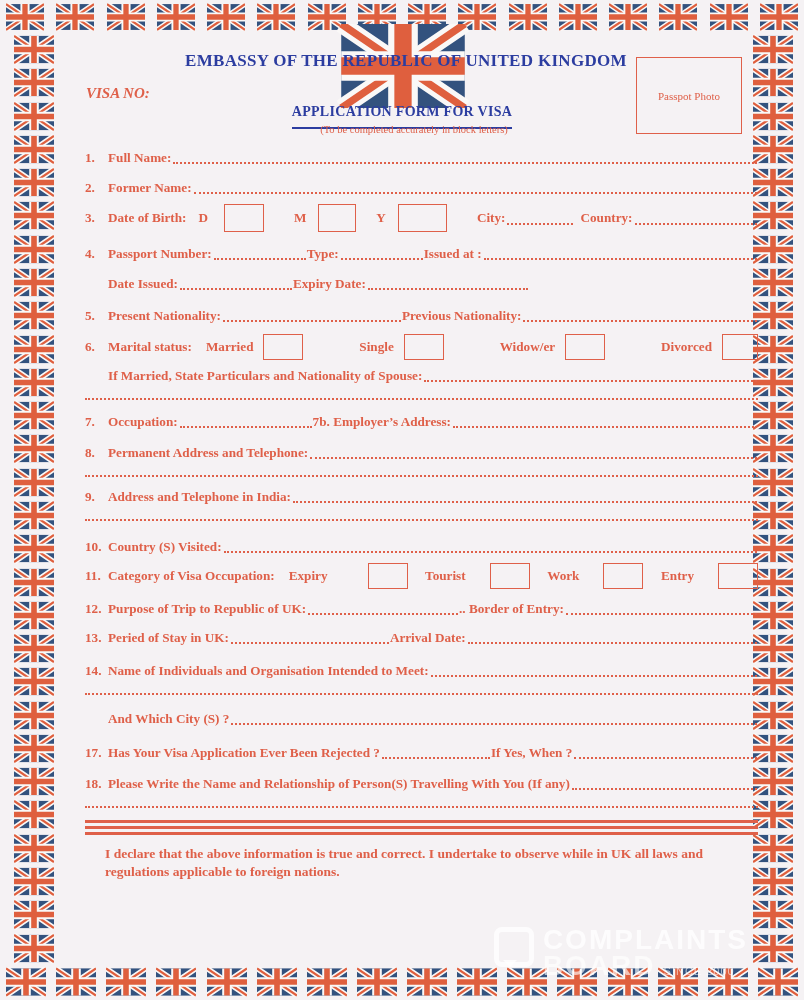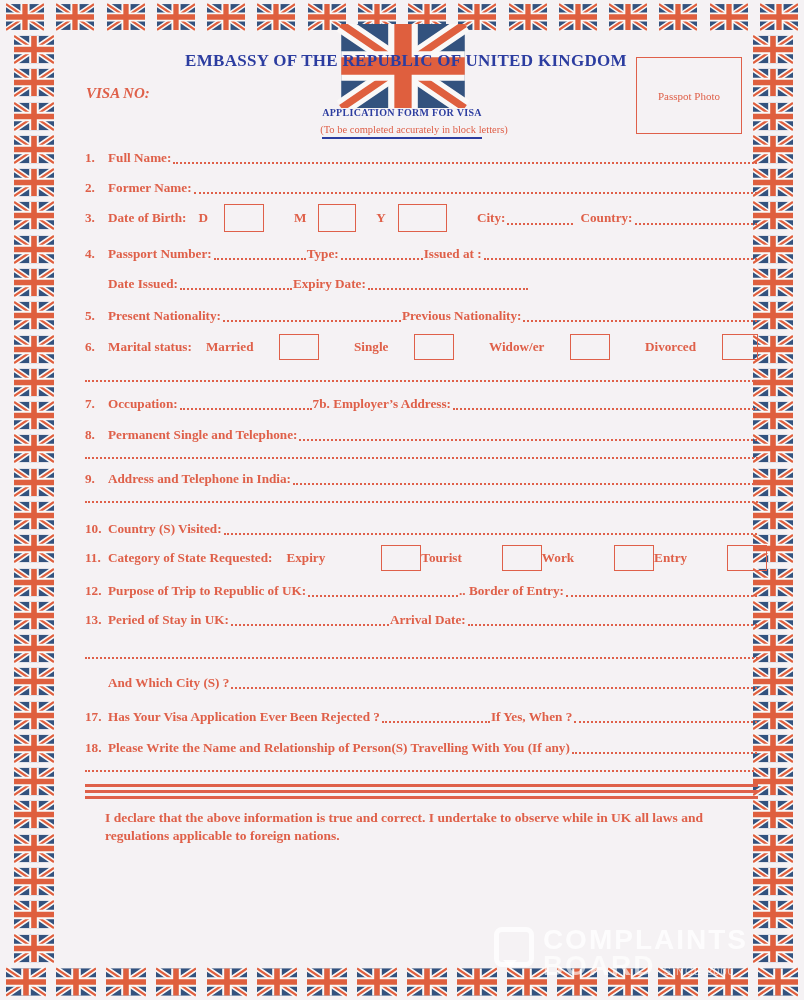--- a/index.html
+++ b/index.html
@@ -14,41 +14,41 @@
   .border-left{left:14px;}
   .border-right{right:11px;}
 
   
   .big-flag{position:absolute;left:336px;top:24px;z-index:2;}
   .embassy-title{position:absolute;left:4px;top:51px;width:100%;text-align:center;z-index:3;
     color:var(--blue);font-weight:bold;font-size:17px;letter-spacing:.3px;}
   .visa-no{position:absolute;left:86px;top:85px;z-index:3;color:var(--accent);
     font-style:italic;font-weight:bold;font-size:15px;}
   .form-title-wrap{position:absolute;left:0;top:102px;width:100%;text-align:center;z-index:3;}
-  .form-title{display:inline-block;color:var(--blue);font-weight:bold;font-size:10px;
-    border-bottom:2px solid var(--blue);padding-bottom:19px;letter-spacing:.3px;}
+  .form-title{display:inline-block;color:var(--blue);font-weight:bold;font-size:14px;
+    border-bottom:2px solid var(--blue);padding-bottom:7px;letter-spacing:.3px;}
   .form-subtitle{position:absolute;left:12px;top:124px;width:100%;text-align:center;z-index:3;
     color:var(--accent);font-size:10.5px;}
   .photo-box{position:absolute;left:636px;top:57px;width:104px;height:75px;z-index:3;
     border:1px solid var(--accent);display:flex;align-items:center;justify-content:center;}
   .photo-box span{color:var(--accent);font-size:11px;}
 
   
   .form{position:absolute;left:85px;top:150px;width:673px;z-index:2;
     color:var(--accent);font-weight:bold;font-size:13.2px;line-height:16px;}
   .row{display:flex;align-items:flex-end;}
   .num{flex:none;width:23px;}
   .lbl{flex:none;white-space:pre;}
   .dots{flex:1 1 auto;border-bottom:2px dotted var(--accent);margin:0 1px 2px 2px;min-width:8px;}
   .dots.fx{flex:none;}
   .dotline{border-bottom:2px dotted var(--accent);height:12px;}
   .cbox{flex:none;width:38px;height:24px;border:1.5px solid var(--accent);align-self:center;background:transparent;}
   .cbox.tall{height:26px;}
   .optgrid{flex:1;display:flex;justify-content:space-between;align-items:center;margin-left:14px;}
-  .pair{display:flex;align-items:center;gap:26px;}
+  .pair{display:flex;align-items:center;gap:10px;}
 
   .divider{height:3px;border-top:3px solid var(--accent);border-bottom:3px solid var(--accent);
     padding:3px 0;background-clip:content-box;background-color:var(--accent);}
   .declaration{margin-left:20px;width:650px;font-size:13.5px;line-height:18px;}
 
   
   .watermark{position:absolute;right:56px;bottom:16px;z-index:4;display:flex;gap:9px;align-items:flex-start;
     font-family:"Liberation Sans",sans-serif;color:rgba(255,255,255,.78);}
   .wm-logo{width:40px;height:40px;border:5px solid rgba(255,255,255,.78);border-radius:8px;position:relative;box-sizing:border-box;}
   .wm-logo:after{content:"";position:absolute;left:4px;bottom:-12px;border:7px solid transparent;
@@ -782,53 +782,58 @@
             <span>Widow/er</span>
             <span class="cbox"></span>
           </span>
         <span class="pair">
             <span>Divorced</span>
             <span class="cbox" style="width:34px"></span>
           </span>
       </div>
     </div>
 
+    <div class="row m2">
+      <span class="num"></span>
+      <span class="lbl">If Married, State Particulars and Nationality of Spouse:</span>
+      <span class="dots"></span>
+    </div>
     <div class="dotline m14"></div>
 
     <div class="row m15">
       <span class="num">7.</span>
       <span class="lbl">Occupation:</span>
       <span class="dots fx" style="width:132px"></span>
       <span class="lbl">7b. Employer’s Address:</span>
       <span class="dots"></span>
     </div>
 
     <div class="row m2">
       <span class="num">8.</span>
-      <span class="lbl">Permanent Single and Telephone:</span>
+      <span class="lbl">Permanent Address and Telephone:</span>
       <span class="dots"></span>
     </div>
     <div class="dotline m12"></div>
 
     <div class="row m2">
       <span class="num">9.</span>
       <span class="lbl">Address and Telephone in India:</span>
       <span class="dots"></span>
     </div>
     <div class="dotline m18"></div>
 
     <div class="row m8">
       <span class="num">10.</span>
       <span class="lbl">Country (S) Visited:</span>
       <span class="dots"></span>
     </div>
 
     <div class="row m12" style="height:26px">
       <span class="num" style="align-self:center">11.</span>
-      <span class="lbl" style="align-self:center">Category of State Requested:</span>
+      <span class="lbl" style="align-self:center">Category of Visa Occupation:</span>
       <div class="optgrid">
         <span class="pair">
             <span>Expiry</span>
             <span class="cbox" style="margin-left:30px"></span>
           </span>
         <span class="pair">
             <span>Tourist</span>
             <span class="cbox" style="margin-left:14px"></span>
           </span>
         <span class="pair">
@@ -851,20 +856,25 @@
     </div>
 
     <div class="row m17">
       <span class="num">13.</span>
       <span class="lbl">Peried of Stay in UK:</span>
       <span class="dots fx" style="width:158px"></span>
       <span class="lbl">Arrival Date:</span>
       <span class="dots"></span>
     </div>
 
+    <div class="row m2">
+      <span class="num">14.</span>
+      <span class="lbl">Name of Individuals and Organisation Intended to Meet:</span>
+      <span class="dots"></span>
+    </div>
     <div class="dotline m16"></div>
 
 
 
     <div class="row m18">
       <span class="num"></span>
       <span class="lbl">And Which City (S) ?</span>
       <span class="dots"></span>
     </div>
 

